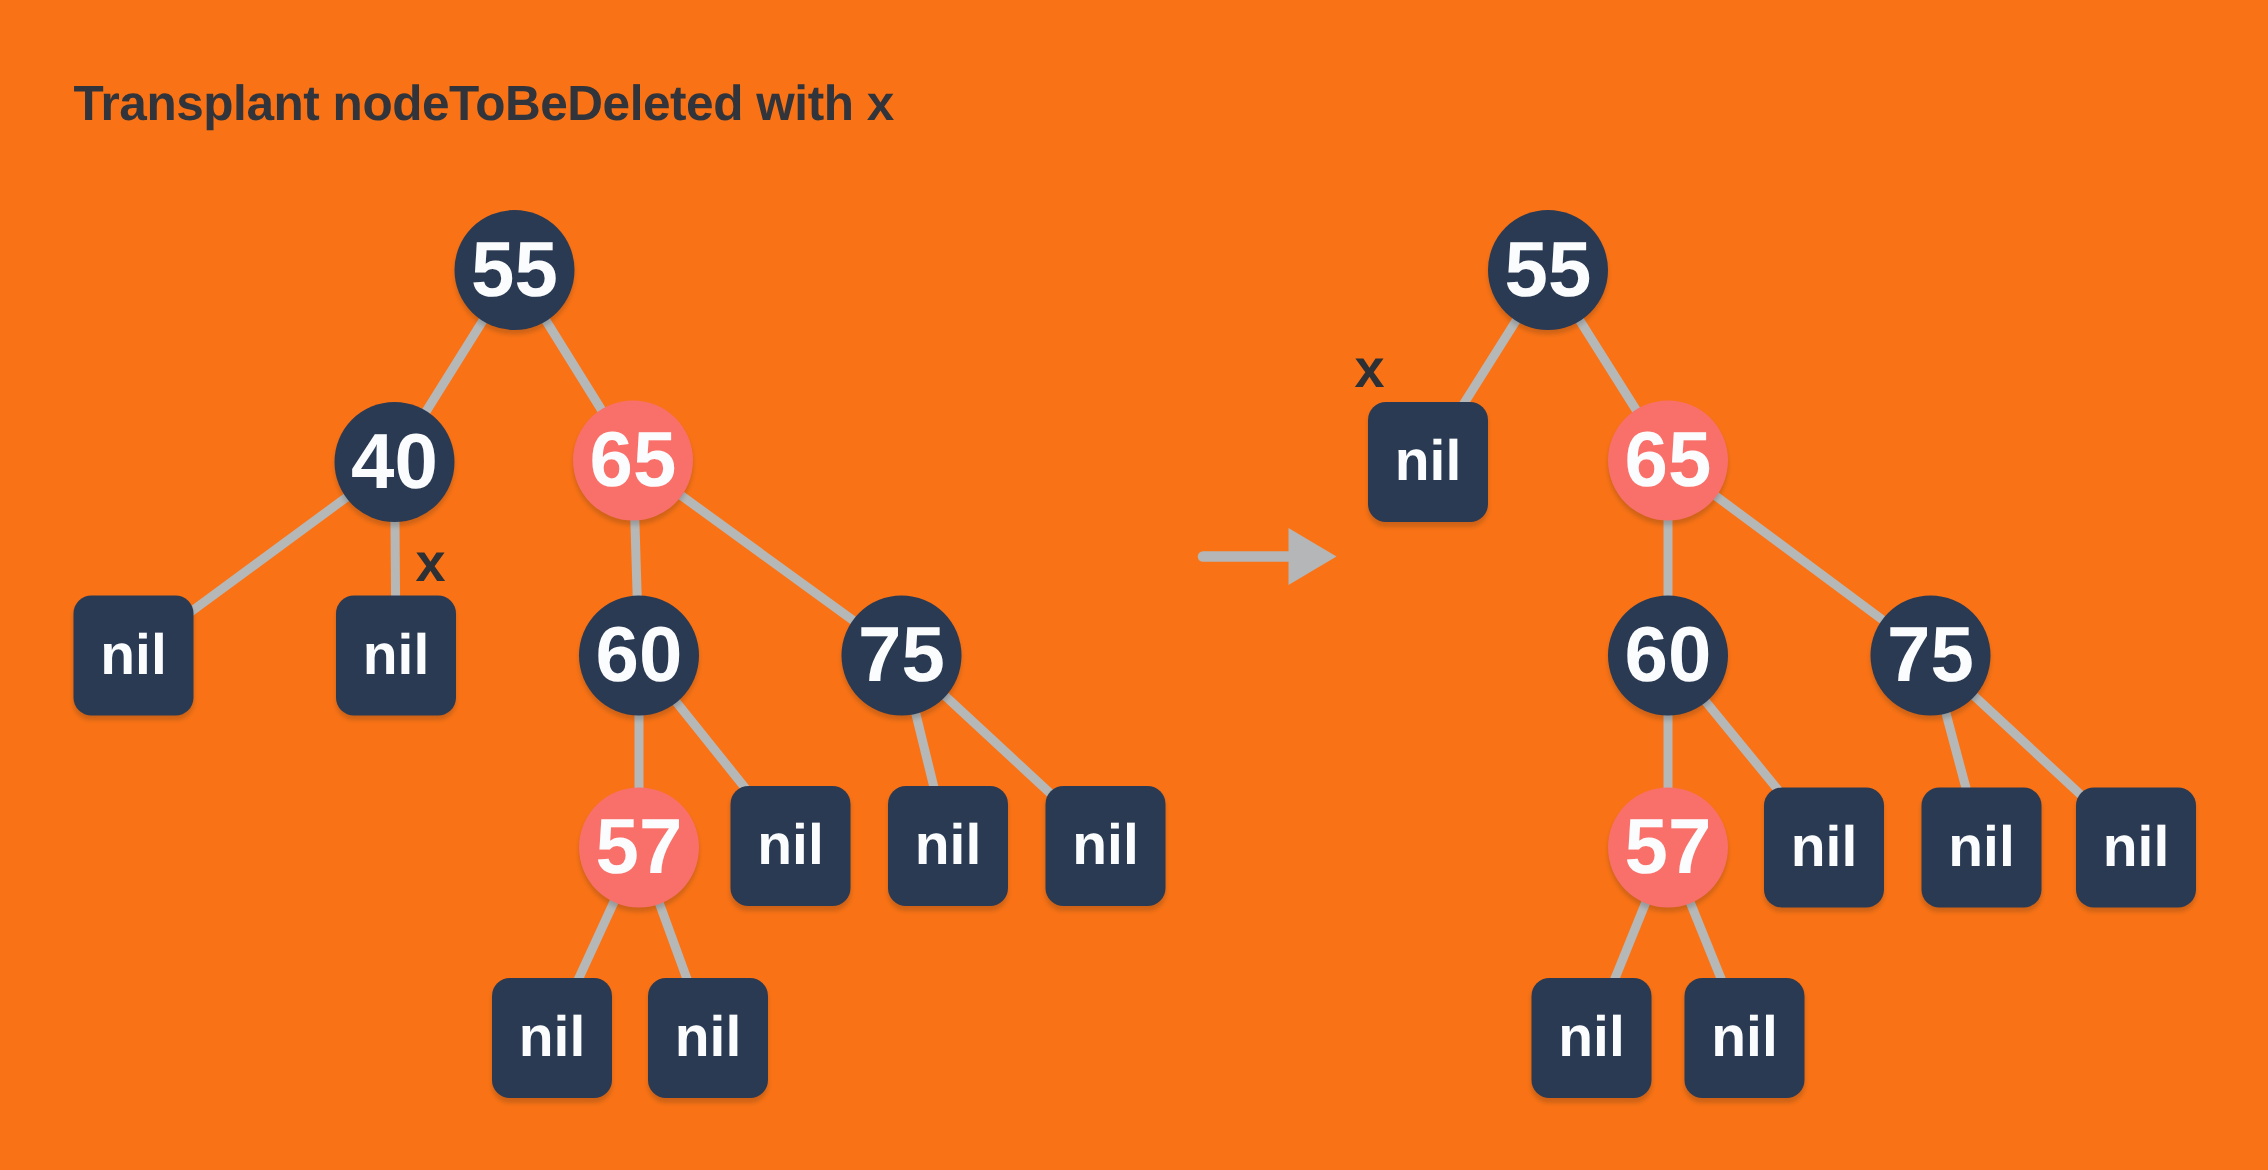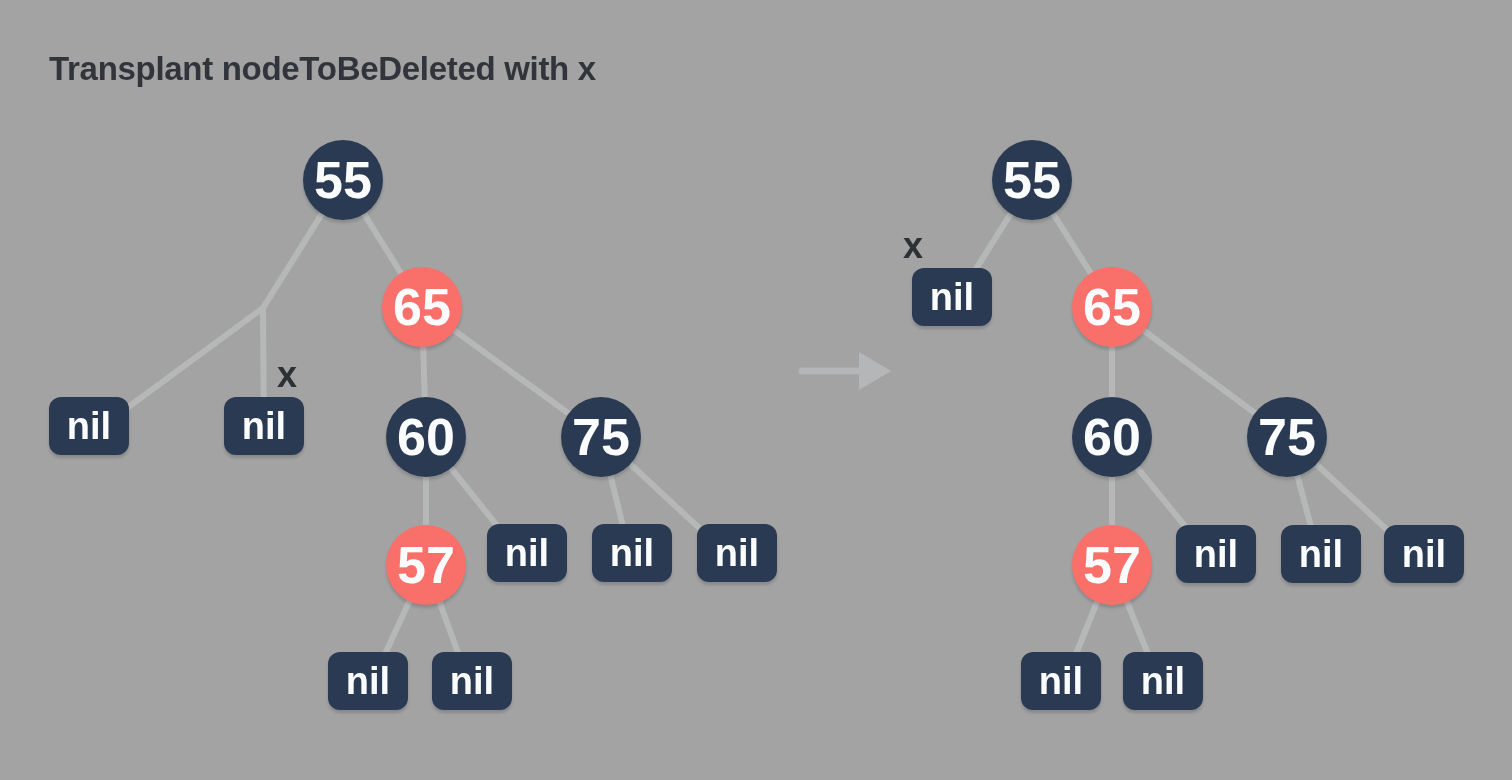--- a/index.html
+++ b/index.html
@@ -1,32 +1,32 @@
 <!DOCTYPE html>
 <html><head>
 <meta charset="utf-8">
 <style>
   html,body{margin:0;padding:0;background:#48714f;}
   .canvas{
-    position:relative;width:1512px;height:780px;background:#a3a3a3;
+    position:relative;width:1512px;height:780px;background:#f97316;
     font-family:"Liberation Sans","DejaVu Sans",sans-serif;overflow:hidden;
   }
   .title{
     position:absolute;left:49px;top:50px;margin:0;
     font-size:33px;font-weight:700;color:#31353b;letter-spacing:-0.3px;
   }
   .edges{position:absolute;left:0;top:0;}
   .node{
     position:absolute;width:80px;height:80px;border-radius:50%;
     background:#2b3a53;color:#fbfcfd;display:flex;align-items:center;justify-content:center;
     font-size:52px;font-weight:700;box-shadow:0 3px 3px rgba(15,25,25,.18);
   }
   .node.red{background:#f9706a;}
   .nil{
-    position:absolute;width:80px;height:58px;border-radius:12px;
+    position:absolute;width:80px;height:80px;border-radius:12px;
     background:#2b3a53;color:#fbfcfd;display:flex;align-items:center;justify-content:center;
     font-size:38px;font-weight:700;box-shadow:0 3px 3px rgba(15,25,25,.18);
   }
   .xlabel{
     position:absolute;font-size:36px;font-weight:700;color:#2d3136;line-height:36px;
   }
 </style>
 </head>
 <body>
 
@@ -61,20 +61,21 @@
       <line x1="1112" y1="565" x2="1061" y2="691"></line>
       <line x1="1112" y1="565" x2="1163" y2="691"></line>
     </g>
     <g fill="#b4b6b7">
       <line x1="802" y1="371" x2="861" y2="371" stroke="#b4b6b7" stroke-width="7" stroke-linecap="round"></line>
       <polygon points="859,352 859,390 891,371"></polygon>
     </g>
   </svg>
 
   <div class="node" style="left:303px;top:140px">55</div>
+  <div class="node" style="left:223px;top:268px">40</div>
   <div class="node red" style="left:382px;top:267px">65</div>
   <div class="node" style="left:386px;top:397px">60</div>
   <div class="node" style="left:561px;top:397px">75</div>
   <div class="node red" style="left:386px;top:525px">57</div>
 
   <div class="nil" style="left:49px;top:397px">nil</div>
   <div class="nil" style="left:224px;top:397px">nil</div>
   <div class="nil" style="left:487px;top:524px">nil</div>
   <div class="nil" style="left:592px;top:524px">nil</div>
   <div class="nil" style="left:697px;top:524px">nil</div>

